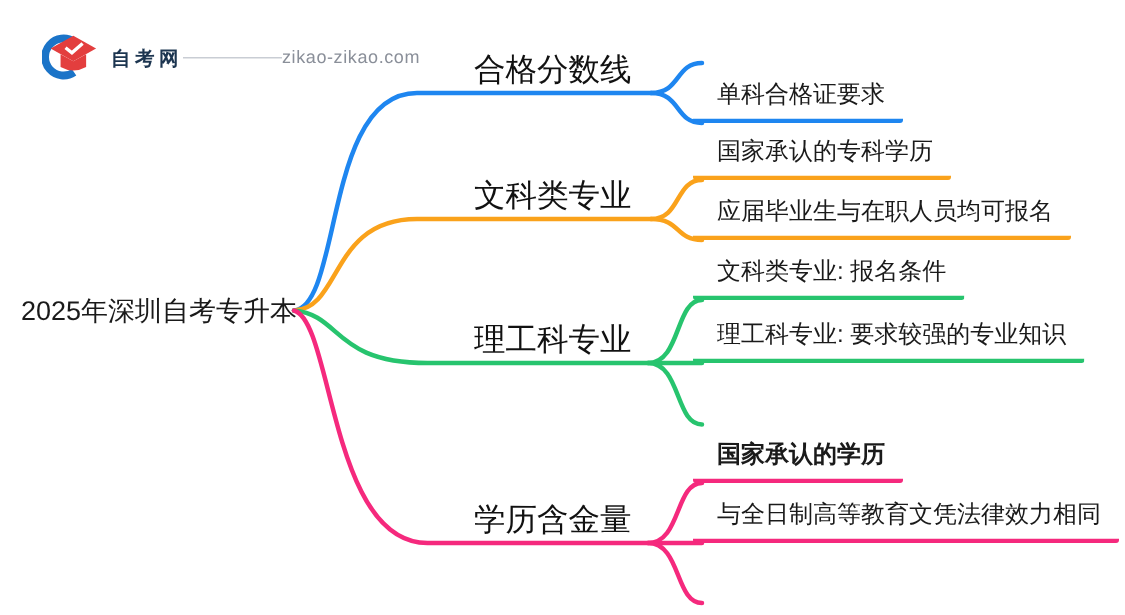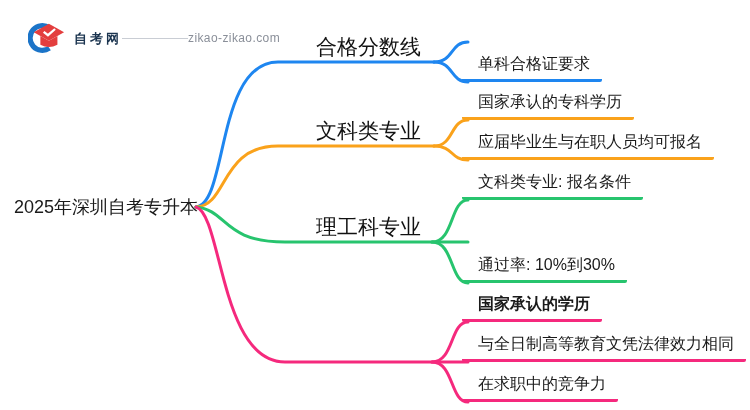--- a/index.html
+++ b/index.html
@@ -112,26 +112,26 @@
       <div class="logo-divider"></div>
       <div class="site-url" style="color: rgb(138, 143, 153);">zikao-zikao.com</div>
     </div>
   </div>
 
   <div class="root-node">2025年深圳自考专升本</div>
 
   <div class="branch-label" style="bottom:353px">合格分数线</div>
   <div class="branch-label" style="bottom:269px">文科类专业</div>
   <div class="branch-label" style="bottom:173px">理工科专业</div>
+  <div class="branch-label" style="bottom:53px">学历含金量</div>
 
   <div class="leaf-node" style="bottom: 328px; border-bottom-color: rgb(30, 134, 240);">单科合格证要求</div>
 
   <div class="leaf-node" style="bottom: 250px; border-bottom-color: rgb(250, 162, 27);">应届毕业生与在职人员均可报名</div>
   <div class="leaf-node" style="bottom: 290px; border-bottom-color: rgb(250, 162, 27);">国家承认的专科学历</div>
 
   <div class="leaf-node" style="bottom: 210px; border-bottom-color: rgb(39, 196, 110);">文科类专业: 报名条件</div>
-  <div class="leaf-node" style="bottom: 127px; border-bottom-color: rgb(39, 196, 110);">通过率: 10%到30%</div>
+  <div class="leaf-node" style="bottom: 168px; border-bottom-color: rgb(39, 196, 110);">理工科专业: 要求较强的专业知识</div>
 
   <div class="leaf-node" style="bottom: 88px; border-bottom-color: rgb(245, 41, 125); font-weight: bold;">国家承认的学历</div>
   <div class="leaf-node" style="bottom: 48px; border-bottom-color: rgb(245, 41, 125);">与全日制高等教育文凭法律效力相同</div>
-  <div class="leaf-node" style="bottom: 8px; border-bottom-color: rgb(245, 41, 125);">在求职中的竞争力</div>
 
 </div>
 
 </body></html>

